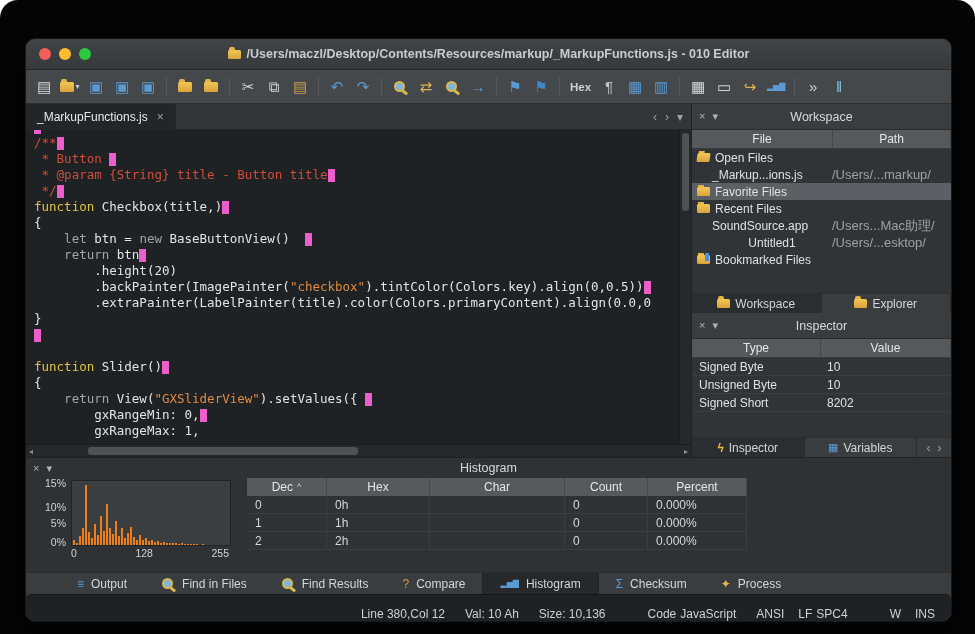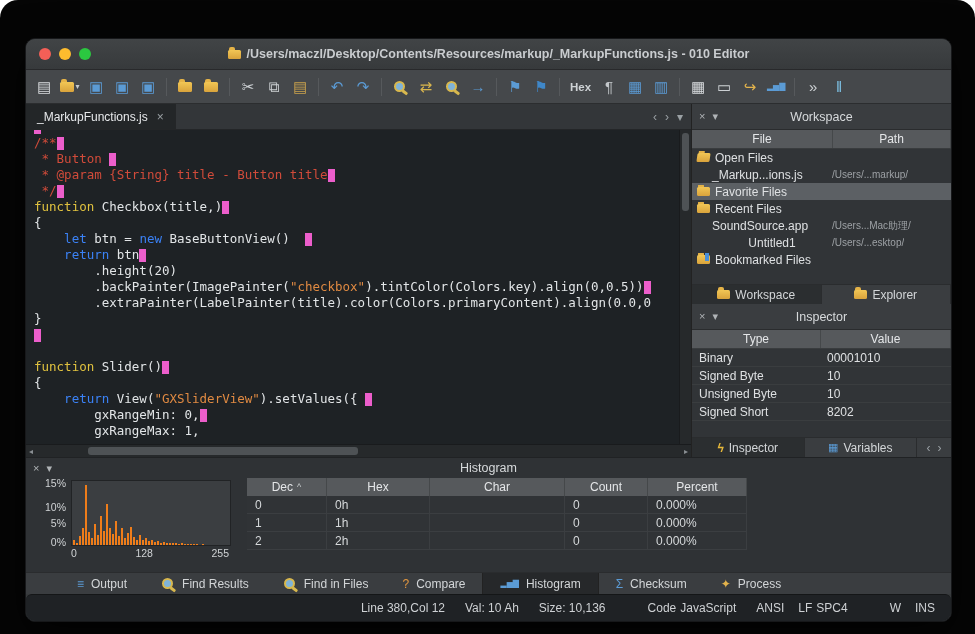--- a/index.html
+++ b/index.html
@@ -42,42 +42,42 @@
   .tab-active{background:#232628;color:#e7e9eb;font-size:12px;display:flex;align-items:center;gap:9px;
     padding:0 11px;border-right:1px solid #242628;}
   .tab-close{color:#9aa0a4;font-size:12px;}
   .tab-spacer{flex:1}
   .tab-nav{display:flex;align-items:center;gap:8px;color:#9aa0a4;font-size:12px;padding-right:8px;}
   .editor{flex:1 1 auto;background:#1e2225;position:relative;overflow:hidden;min-height:0;}
   .code{position:absolute;top:0;left:0;right:11px;bottom:0;overflow:hidden;padding-left:8px;
     font-family:"DejaVu Sans Mono",monospace;font-size:12.5px;line-height:16px;}
   .code-line{white-space:pre;height:16px;}
   .code-line:first-child{margin-top:-11px;}
-  .tok-c{color:#d14b3a}.tok-k{color:#e0c23f}.tok-k2{color:#3b82f6}.tok-s{color:#e08a42}.tok-p{color:#e2e5e7}
+  .tok-c{color:#d14b3a}.tok-k{color:#e0c23f}.tok-k2{color:#a3a3a3}.tok-s{color:#e08a42}.tok-p{color:#e2e5e7}
   .tok-m{display:inline-block;width:7px;height:13px;background:#ec5ecb;vertical-align:-2px;}
   .vscroll{position:absolute;top:0;right:0;bottom:0;width:11px;background:#26292b;border-left:1px solid #191b1d;}
   .vthumb{position:absolute;top:3px;left:2px;width:7px;height:78px;background:#4e5255;border-radius:3px;}
   .hscroll{flex:0 0 12px;background:#26292b;border-top:1px solid #191b1d;position:relative;display:flex;
     align-items:center;justify-content:space-between;color:#8a8f93;font-size:8px;padding:0 3px;}
   .hthumb{position:absolute;top:2px;left:62px;width:270px;height:8px;background:#4e5255;border-radius:3px;}
   
   .right-panel{flex:0 0 259px;display:flex;flex-direction:column;background:#313437;min-height:0;}
   .panel-header{flex:0 0 25px;background:#3a3d40;display:flex;align-items:center;position:relative;
     border-bottom:1px solid #2a2c2e;}
   .ph-controls{display:flex;gap:7px;padding-left:7px;color:#b0b4b7;font-size:11px;z-index:2;}
   .ph-title{position:absolute;left:0;right:0;text-align:center;color:#d7dadc;font-size:12.5px;}
   .cols{display:flex;flex:0 0 18px;background:#56595c;border-bottom:1px solid #393c3e;}
   .col{font-size:12px;color:#e4e6e8;display:flex;align-items:center;justify-content:center;border-right:1px solid #45484a;}
   .ws-c0{flex:0 0 140px}.ws-c1{flex:1}
   .in-c0{flex:0 0 128px}.in-c1{flex:1}
   .ws-rows{flex:0 0 auto;overflow:hidden;}
   .ws-row{height:17px;display:flex;align-items:center;font-size:12px;color:#dee0e2;}
   .ws-row.selected{background:#5c6064;}
   .ws-label{display:flex;align-items:center;gap:5px;flex:0 0 140px;box-sizing:border-box;white-space:nowrap;overflow:hidden;}
-  .ws-path{color:#9da1a5;font-size:10px;white-space:nowrap;overflow:hidden;}
+  .ws-path{color:#9da1a5;font-size:13px;white-space:nowrap;overflow:hidden;}
   .panel-spacer{flex:1 1 auto;}
   .panel-tabs{flex:0 0 19px;display:flex;background:#3a3d40;border-top:1px solid #2a2c2e;}
   .p-tab{flex:1;display:flex;align-items:center;justify-content:center;gap:5px;font-size:12px;color:#d3d6d8;
     border-right:1px solid #2a2c2e;}
   .p-tab.active{background:#2b2e30;}
   .p-tab .bolt{color:#e8b93a;font-size:12px;font-weight:bold;}
   .p-tab .vars{color:#5b9bd5;font-size:11px;}
   .p-tab-nav{flex:0 0 34px;display:flex;align-items:center;justify-content:center;gap:7px;color:#9aa0a4;font-size:12px;}
   .insp-rows{flex:0 0 auto;overflow:hidden;}
   .insp-row{height:17px;display:flex;align-items:center;font-size:12px;color:#dee0e2;border-bottom:1px solid #3a3d3f;}
@@ -104,21 +104,21 @@
   .ht-cell{display:flex;align-items:center;padding-left:8px;border-right:1px solid #3b3e41;box-sizing:border-box;}
   .c0{flex:0 0 80px}.c1{flex:0 0 103px}.c2{flex:0 0 135px}.c3{flex:0 0 83px}.c4{flex:0 0 99px}
   .sort{font-size:9px;color:#c8ccce;}
   
   .bottom-tabs{flex:0 0 21px;background:#3a3d40;border-top:1px solid #2a2c2e;display:flex;align-items:stretch;
     padding-left:34px;}
   .btab{display:flex;align-items:center;gap:7px;padding:0 17px;font-size:12px;color:#d3d6d8;}
   .btab.active{background:#26282a;border-left:1px solid #222;border-right:1px solid #222;}
   .btab .g{font-size:12px;}
   
-  .statusbar{flex:0 0 26px;background:#1f2225;border-top:1px solid #141617;display:flex;align-items:center;
+  .statusbar{flex:0 0 26px;background:#1f2225;border-top:1px solid #141617;display:flex;align-items:flex-end;
     justify-content:flex-end;font-size:12px;color:#ced1d4;padding-right:16px;border-radius:6px;}
   .seg{margin-left:20px;white-space:nowrap;}
   .seg.gap{margin-left:42px;}
 </style>
 </head>
 <body>
 
 <div class="stage">
   <div class="window">
 
@@ -354,24 +354,20 @@
             <span>×</span>
             <span>▾</span>
           </div>
           <div class="ph-title">Inspector</div>
         </div>
         <div class="cols">
           <div class="col in-c0">Type</div>
           <div class="col in-c1">Value</div>
         </div>
         <div class="insp-rows" id="insp-rows">
-            <div class="insp-row">
-              <span class="insp-type">Binary</span>
-              <span class="insp-val">00001010</span>
-            </div>
             <div class="insp-row">
               <span class="insp-type">Signed Byte</span>
               <span class="insp-val">10</span>
             </div>
             <div class="insp-row">
               <span class="insp-type">Unsigned Byte</span>
               <span class="insp-val">10</span>
             </div>
             <div class="insp-row">
               <span class="insp-type">Signed Short</span>
@@ -510,25 +506,25 @@
       </div>
     </div>
 
     <div class="bottom-tabs" id="btabs">
         <div class="btab">
           <span class="g" style="color: rgb(91, 155, 213);">≡</span>
           <span>Output</span>
         </div>
         <div class="btab">
           <span class="mag"></span>
-          <span>Find Results</span>
+          <span>Find in Files</span>
         </div>
         <div class="btab">
           <span class="mag"></span>
-          <span>Find in Files</span>
+          <span>Find Results</span>
         </div>
         <div class="btab">
           <span class="g" style="color: rgb(226, 151, 63);">?</span>
           <span>Compare</span>
         </div>
         <div class="btab active">
           <span class="g" style="color: rgb(91, 155, 213); font-size: 8px;">▂▅▇</span>
           <span>Histogram</span>
         </div>
         <div class="btab">

